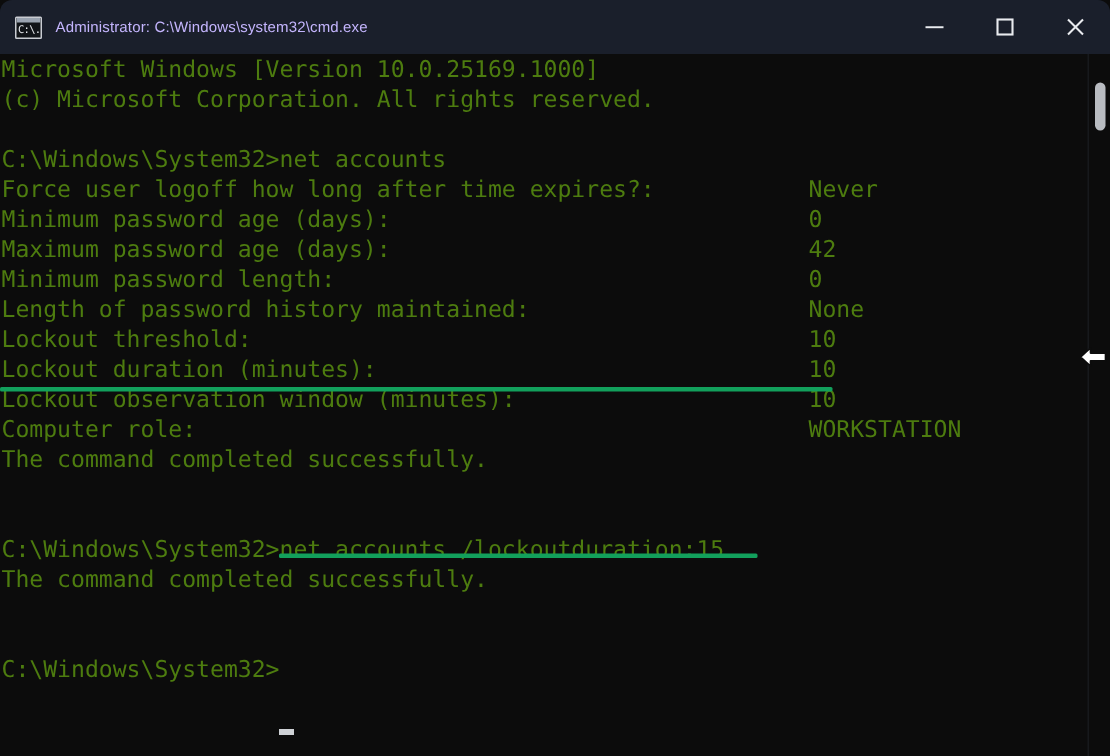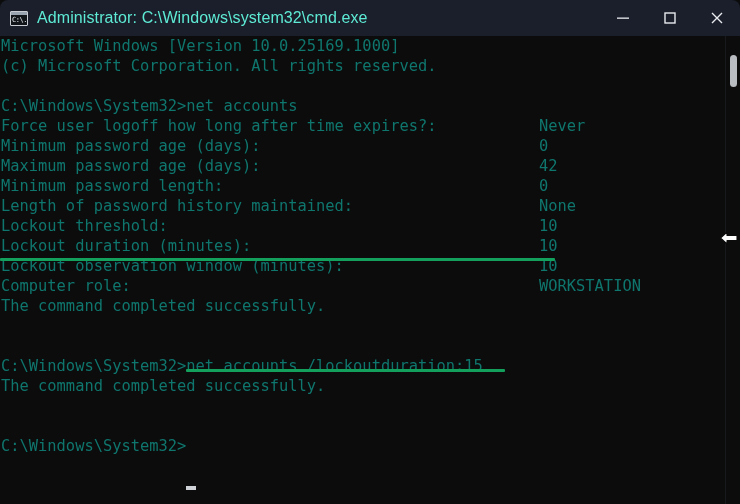--- a/index.html
+++ b/index.html
@@ -60,23 +60,23 @@
     position: absolute;
     left: 1px;
     top: 3px;
     font-family: "DejaVu Sans Mono", monospace;
     font-size: 7px;
     line-height: 10px;
     color: #e8eaee;
     letter-spacing: -0.5px;
   }
   #title-text {
-    color: #5eead4;
+    color: #c4b5fd;
     font-family: "Liberation Sans", sans-serif;
-    font-size: 16px;
+    font-size: 10px;
     letter-spacing: 0.1px;
     white-space: nowrap;
   }
   #window-controls {
     position: absolute;
     right: 0; top: 0;
     height: 36px;
     display: flex;
   }
   .wbtn {
@@ -99,21 +99,21 @@
     overflow: hidden;
   }
   #console-text {
     position: absolute;
     left: 0;
     top: 0;
     width: 740px;
     font-family: "DejaVu Sans Mono", monospace;
     font-size: 15.4px;
     line-height: 20px;
-    color: #0f766e;
+    color: #4d7c0f;
     white-space: pre;
     letter-spacing: 0px;
   }
   .line {
     height: 20px;
     position: relative;
     padding-left: 1px;
   }
   .val {
     position: absolute;

